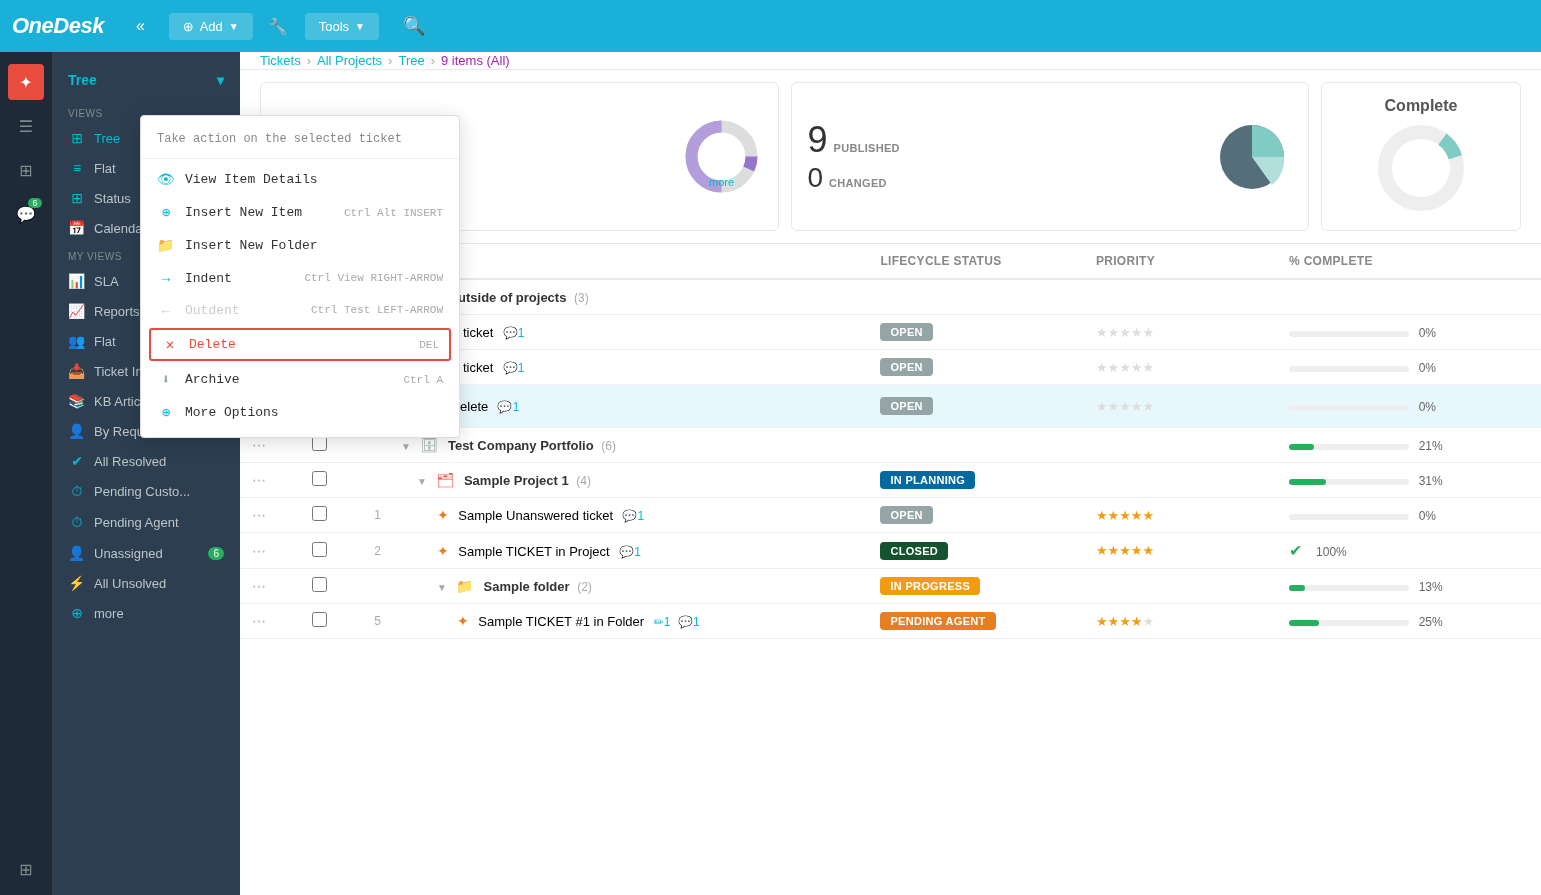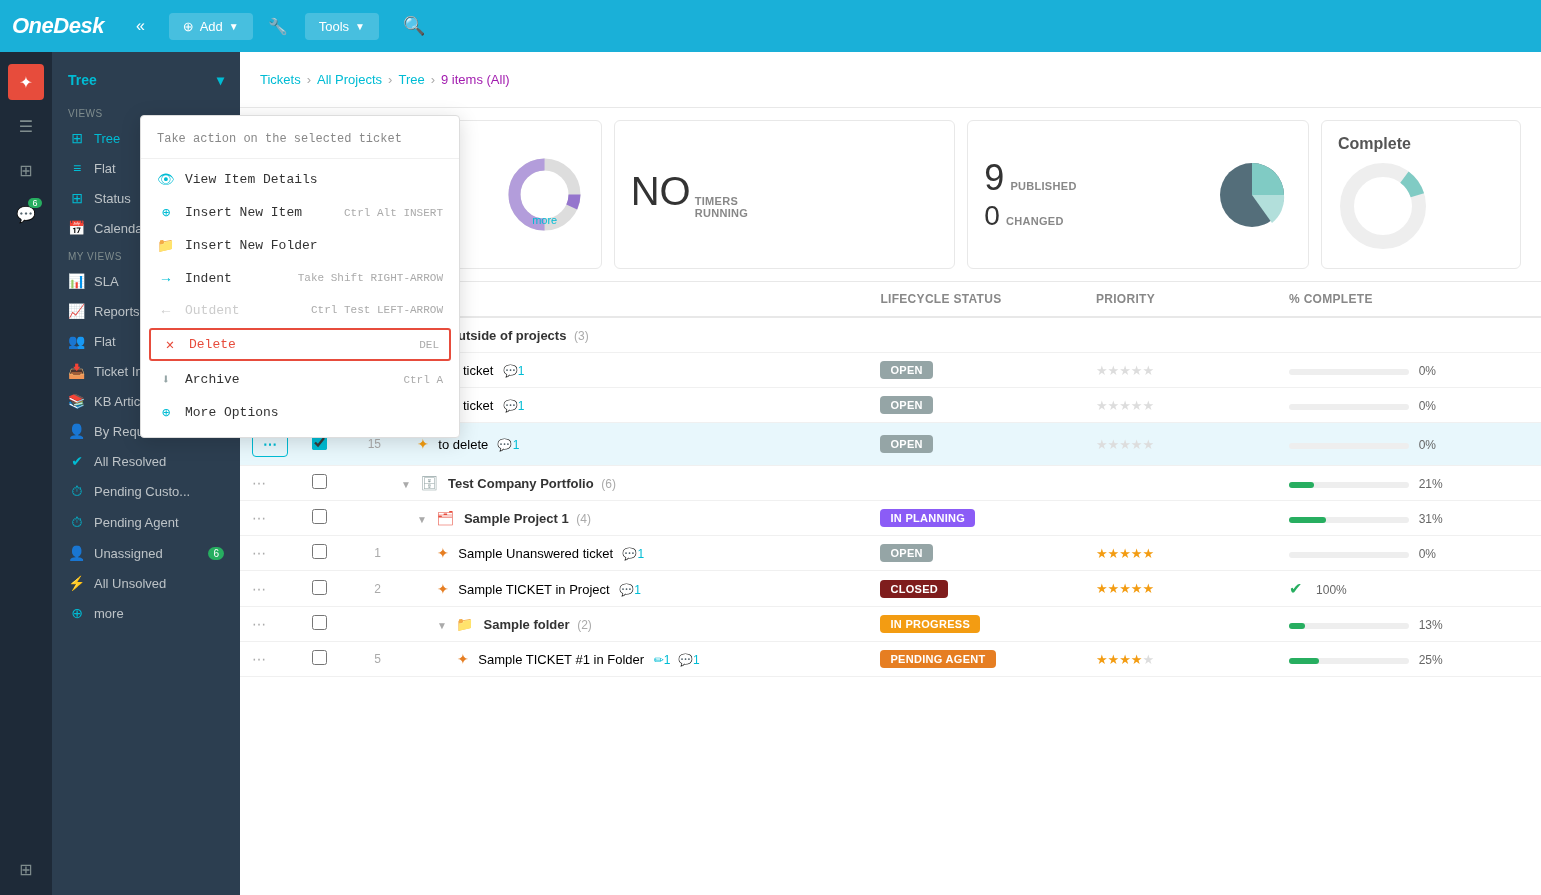--- a/index.html
+++ b/index.html
@@ -104,21 +104,21 @@
       flex-direction: column;
       overflow: hidden;
       background: #fff;
       margin-left: 0;
     }
 
     
     .breadcrumb-bar {
       display: flex;
       align-items: flex-end;
-      padding: 20px 20px;
+      padding: 1px 20px;
       background: #fff;
       border-bottom: 1px solid #e8e8e8;
       gap: 6px;
       color: #666;
       font-size: 13px;
     }
     .breadcrumb-sep { color: #aaa; }
     .breadcrumb-item { color: #00bcd4; cursor: pointer; }
     .breadcrumb-current { color: #a21caf; }
 
@@ -194,22 +194,22 @@
     .status-badge {
       display: inline-block;
       padding: 3px 10px;
       border-radius: 4px;
       font-size: 11px;
       font-weight: 600;
       text-transform: uppercase;
       letter-spacing: 0.3px;
     }
     .status-open { background: #95a5a6; color: white; }
-    .status-closed { background: #7f1d1d; color: white; }
-    .status-in-planning { background: #8b5cf6; color: white; }
+    .status-closed { background: #14532d; color: white; }
+    .status-in-planning { background: #0369a1; color: white; }
     .status-in-progress { background: #f39c12; color: white; }
     .status-pending-agent { background: #e67e22; color: white; }
     .progress-bar-wrap { width: 120px; height: 6px; background: #eee; border-radius: 3px; display: inline-block; }
     .progress-bar-fill { height: 100%; background: #27ae60; border-radius: 3px; }
     .pct-label { color: #666; font-size: 12px; margin-left: 6px; }
     .check-icon { color: #27ae60; font-size: 16px; margin-right: 4px; }
     .context-menu {
       position: absolute;
       top: 115px;
       left: 140px;
@@ -478,31 +478,20 @@
         <div class="stat-chart">
           <svg width="75" height="75" viewBox="0 0 75 75">
             <circle cx="37.5" cy="37.5" r="30" fill="none" stroke="#ddd" stroke-width="12"></circle>
             <circle cx="37.5" cy="37.5" r="30" fill="none" stroke="#b39ddb" stroke-width="12" stroke-dasharray="94.2 188.5" stroke-dashoffset="-47"></circle>
             <circle cx="37.5" cy="37.5" r="30" fill="none" stroke="#9575cd" stroke-width="12" stroke-dasharray="60 222.7" stroke-dashoffset="47"></circle>
           </svg>
           <div class="more-link" style="position:absolute;margin-top:50px;">more</div>
         </div>
       </div>
 
-      <div class="stat-card">
-        <div class="stat-text">
-          <div style="display:flex;align-items:baseline;gap:4px;">
-            <span class="stat-big-num" style="font-size:40px;">NO</span>
-            <div>
-              <div class="stat-label-sm">TIMERS</div>
-              <div class="stat-label-sm">RUNNING</div>
-            </div>
-          </div>
-        </div>
-      </div>
 
       <div class="stat-card">
         <div class="stat-text">
           <div style="display:flex;align-items:baseline;gap:6px;">
             <span class="stat-big-num">9</span>
             <div class="stat-label-sm">PUBLISHED</div>
           </div>
           <div style="display:flex;align-items:baseline;gap:6px;margin-top:6px;">
             <span class="stat-big-num" style="font-size:28px;">0</span>
             <div class="stat-label-sm">CHANGED</div>
@@ -511,21 +500,21 @@
         <div class="stat-chart">
           <svg width="80" height="80" viewBox="0 0 80 80">
             <circle cx="40" cy="40" r="32" fill="#546e7a"></circle>
             <path d="M40 40 L40 8 A32 32 0 0 1 72 40 Z" fill="#80cbc4"></path>
             <path d="M40 40 L72 40 A32 32 0 0 1 60 68 Z" fill="#b2dfdb"></path>
           </svg>
         </div>
       </div>
 
       <div class="stat-card" style="max-width:200px;">
-        <div style="width:100%;">
+        <div style="width:100%;text-align:center;">
           <div style="font-size:16px;font-weight:600;color:#555;margin-bottom:8px;">Complete</div>
           <svg width="90" height="90" viewBox="0 0 90 90">
             <circle cx="45" cy="45" r="36" fill="none" stroke="#eee" stroke-width="14"></circle>
             <circle cx="45" cy="45" r="36" fill="none" stroke="#80cbc4" stroke-width="14" stroke-dasharray="22.6 226.2" stroke-dashoffset="56.5"></circle>
           </svg>
         </div>
       </div>
     </div>
 
     <div class="table-container">
@@ -739,21 +728,21 @@
     </div>
 
     <div class="menu-item">
       <span class="mi-icon">📁</span>
       <span>Insert New Folder</span>
     </div>
 
     <div class="menu-item">
       <span class="mi-icon">→</span>
       <span>Indent</span>
-      <span class="shortcut">Take Shift RIGHT-ARROW</span>
+      <span class="shortcut">Ctrl View RIGHT-ARROW</span>
     </div>
 
     <div class="menu-item disabled">
       <span class="mi-icon">←</span>
       <span>Outdent</span>
       <span class="shortcut">Ctrl Test LEFT-ARROW</span>
     </div>
 
     <div class="menu-item delete-item">
       <span class="mi-icon-red">✕</span>

